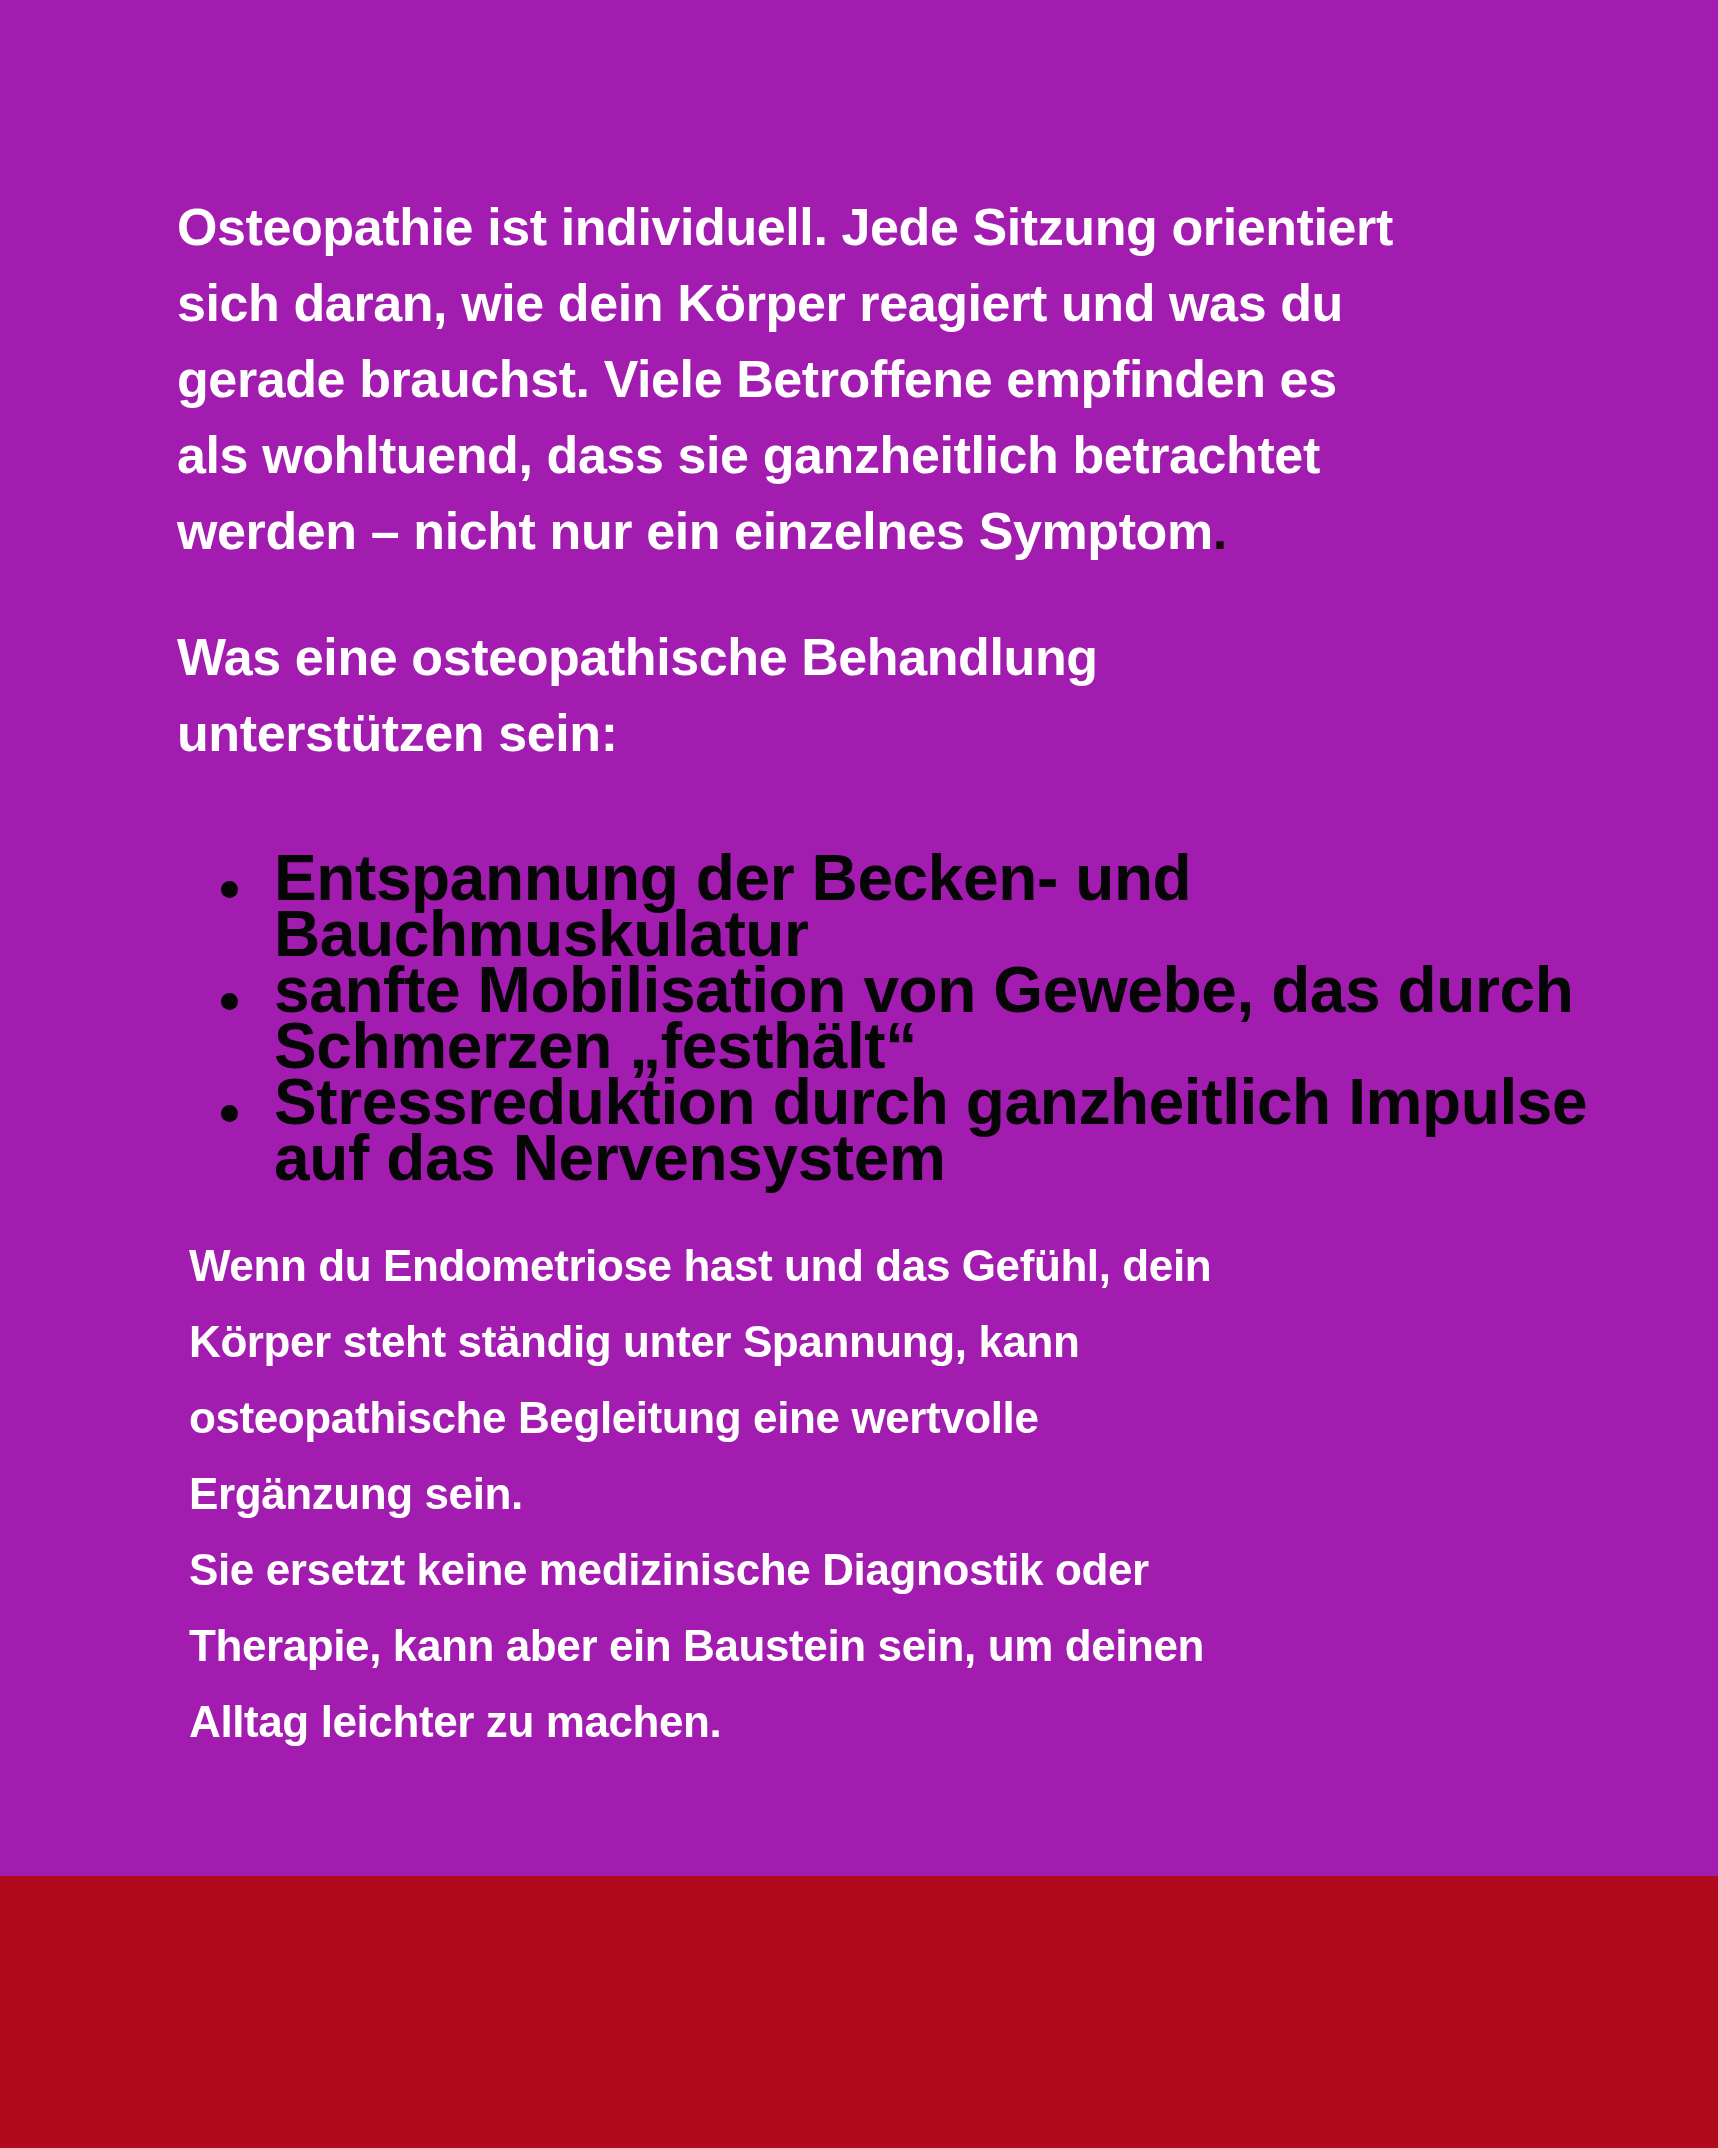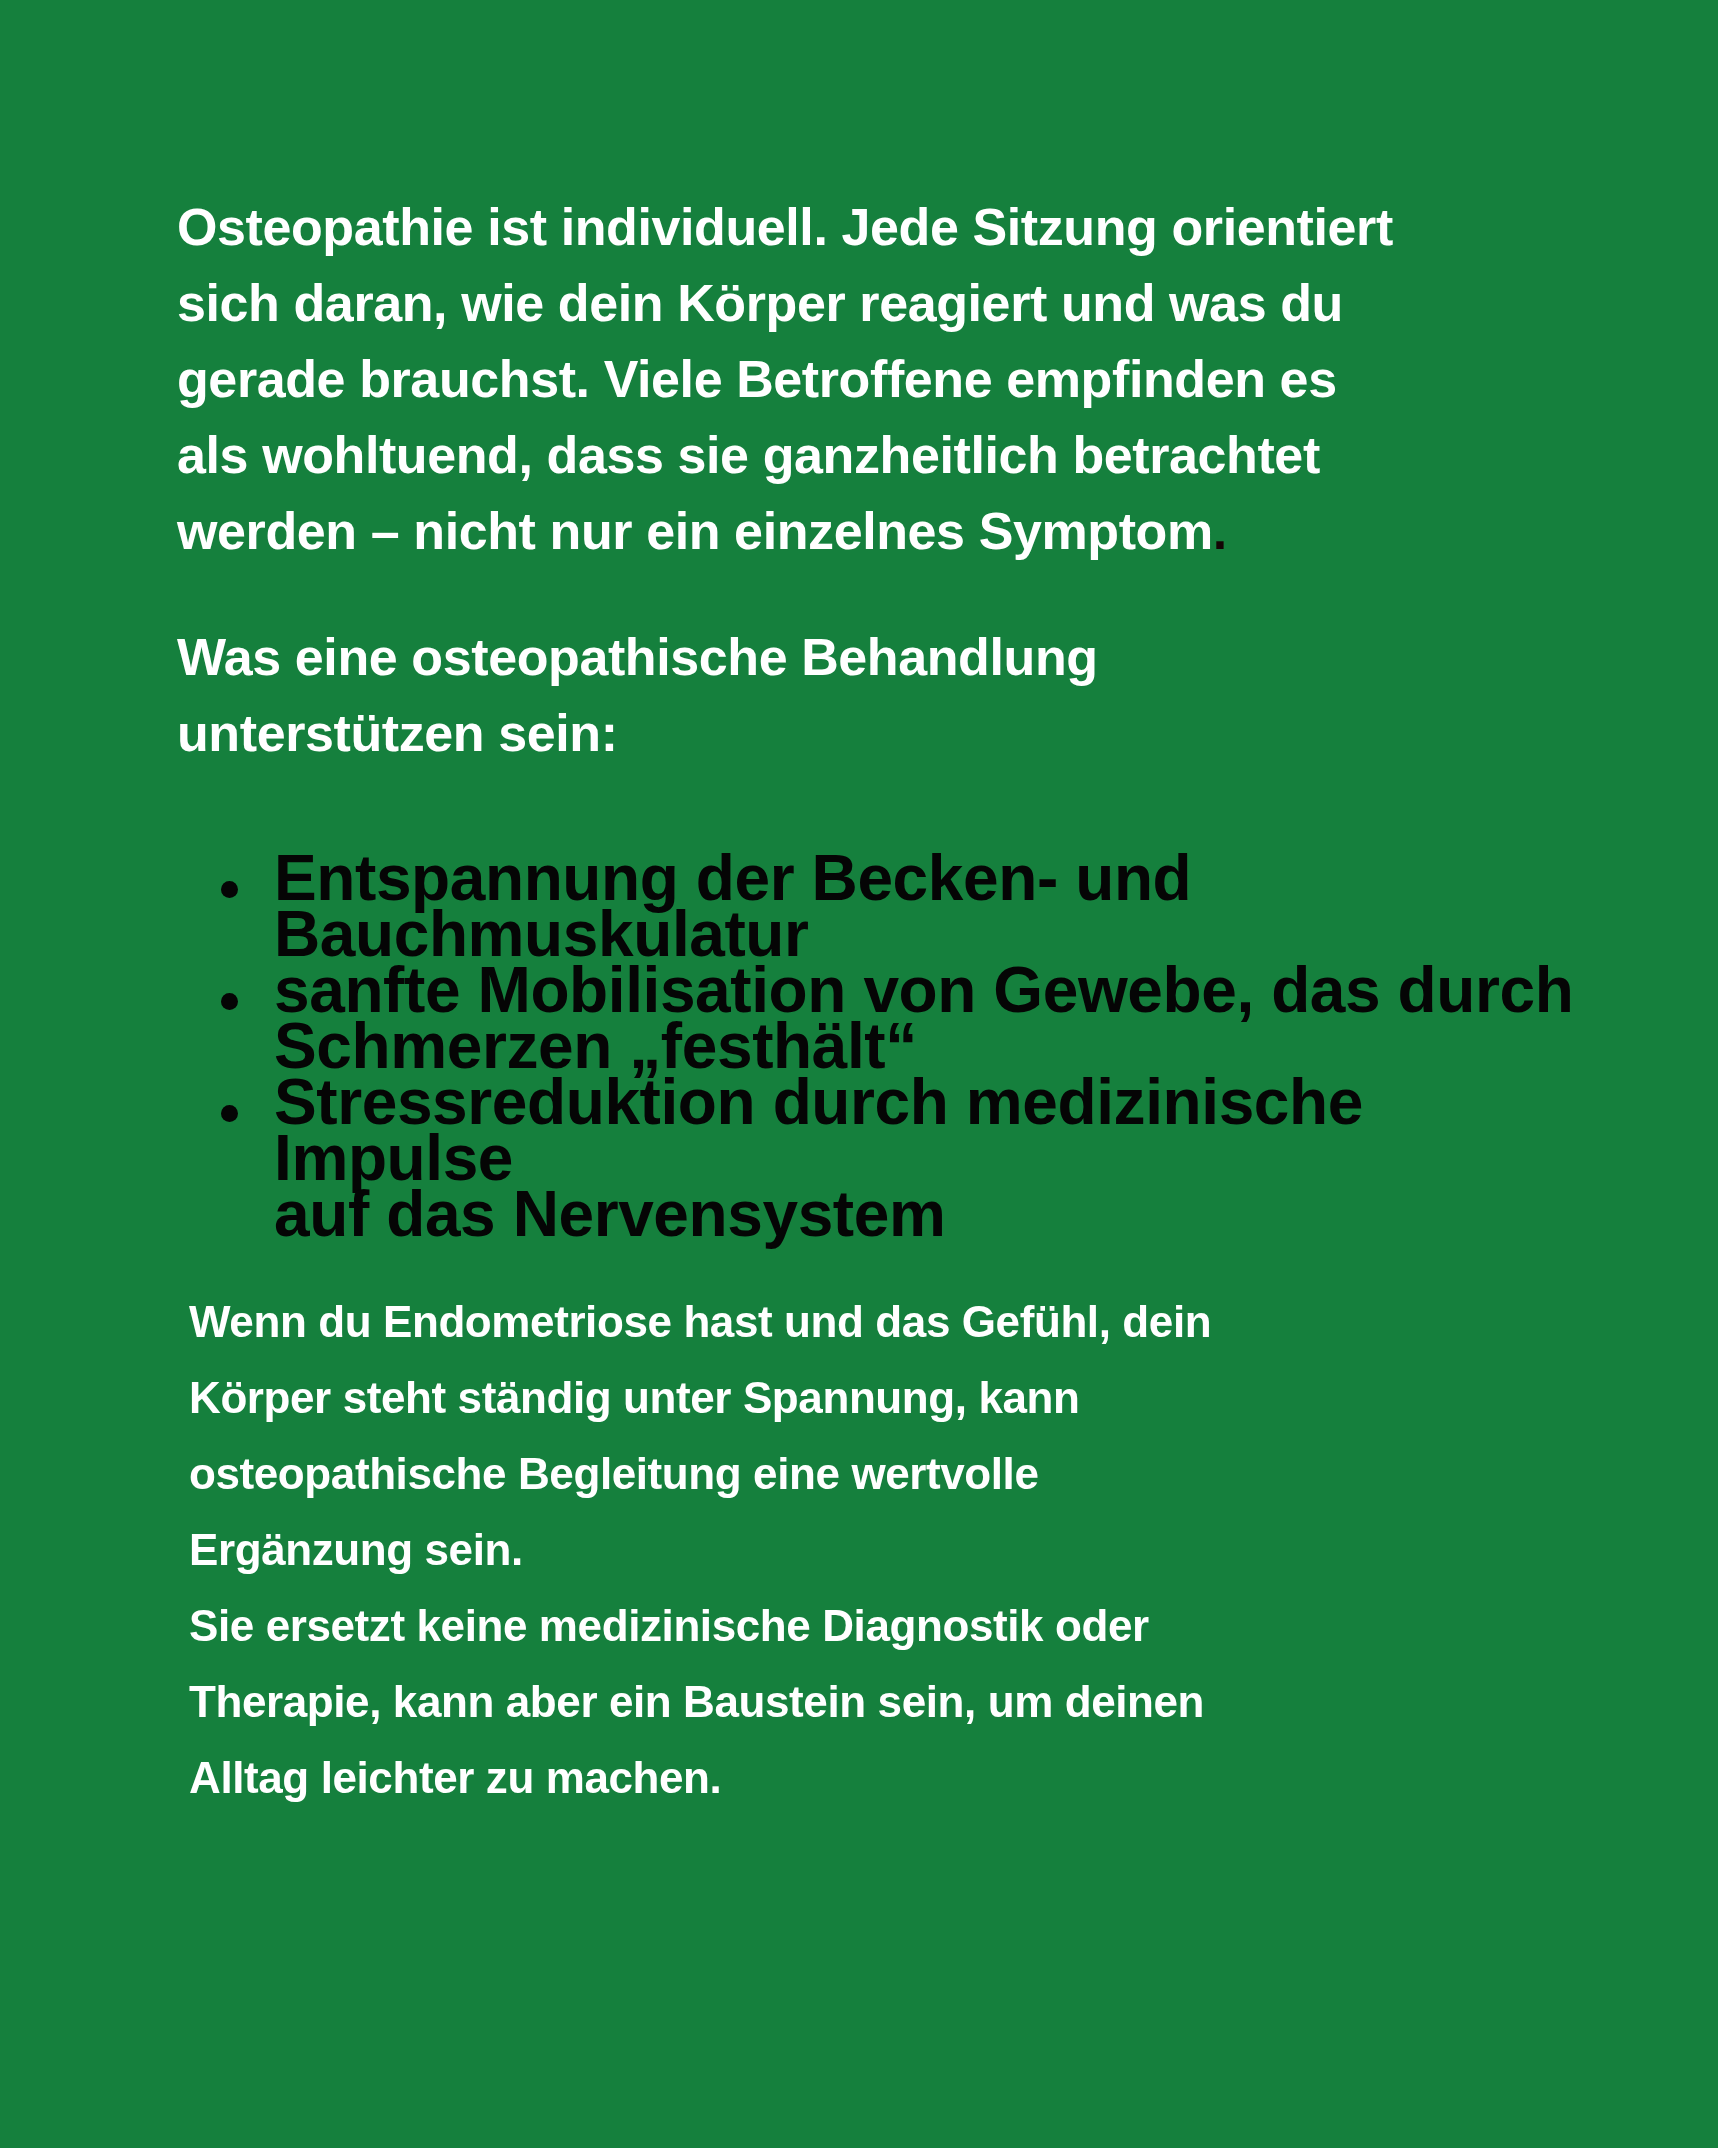--- a/index.html
+++ b/index.html
@@ -10,23 +10,23 @@
     width: 1718px;
     height: 2148px;
     background: #B10A1D;
     font-family: "Liberation Sans", "DejaVu Sans", sans-serif;
     font-weight: 700;
     overflow: hidden;
   }
   .page {
     box-sizing: border-box;
     width: 1718px;
-    height: 2148px;
+    height: 1876px;
     padding: 189px 126px 0 177px;
-    background: #15803d;
+    background: #a21caf;
   }
   .pre {
     white-space: pre-line;
   }
   .intro {
     color: #FFFFFF;
     font-size: 52px;
     line-height: 76px;
     letter-spacing: -0.4px;
     margin: 0 0 50px 0;
@@ -91,21 +91,21 @@
   <ul class="benefits">
     <li>
       <span class="marker"></span><span class="pre">Entspannung der Becken- und
 Bauchmuskulatur</span>
     </li>
     <li>
       <span class="marker"></span><span class="pre">sanfte Mobilisation von Gewebe, das durch
 Schmerzen „festhält“</span>
     </li>
     <li>
-      <span class="marker"></span><span class="pre">Stressreduktion durch medizinische Impulse
+      <span class="marker"></span><span class="pre">Stressreduktion durch ganzheitlich Impulse
 auf das Nervensystem</span>
     </li>
   </ul>
 
   <p class="outro">Wenn du Endometriose hast und das Gefühl, dein
 Körper steht ständig unter Spannung, kann
 osteopathische Begleitung eine wertvolle
 Ergänzung sein.
 Sie ersetzt keine medizinische Diagnostik oder
 Therapie, kann aber ein Baustein sein, um deinen

